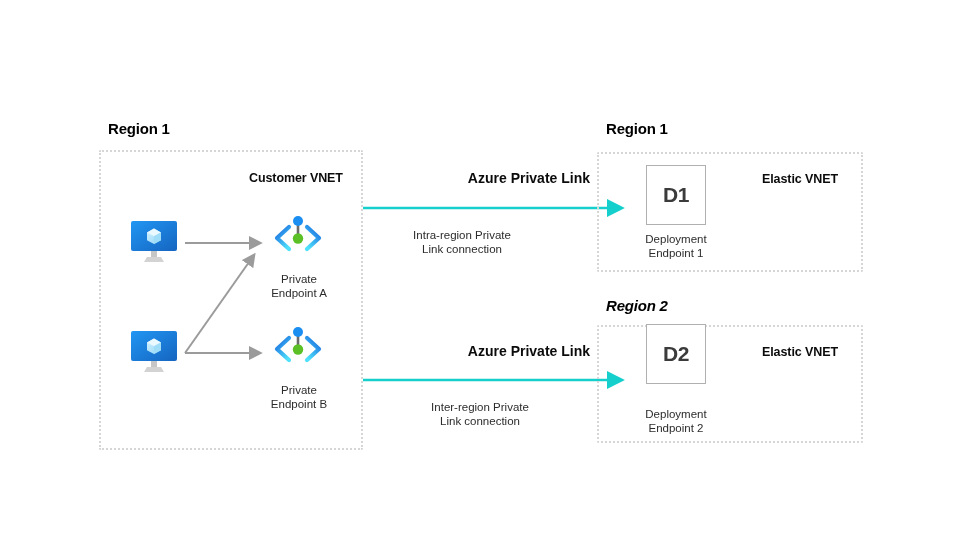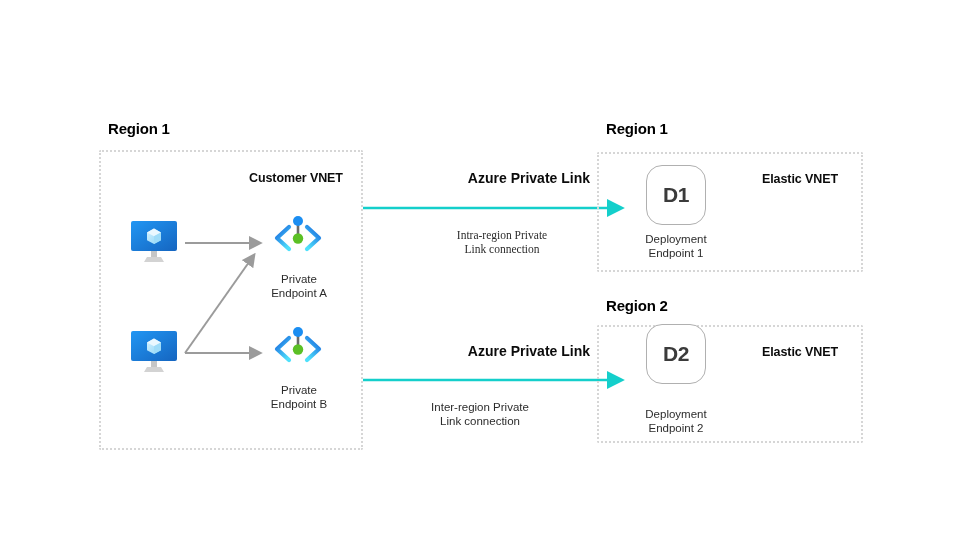--- a/index.html
+++ b/index.html
@@ -68,21 +68,21 @@
   .vm-icon { width: 46px; height: 42px; }
 
   
   .pe-icon { width: 52px; height: 48px; }
 
   
   .dep-box {
     width: 60px;
     height: 60px;
     border: 1.6px solid #b0b0b0;
-    border-radius: 16px;
+    border-radius: 0;
     display: flex;
     align-items: center;
     justify-content: center;
     box-sizing: border-box;
     background: #ffffff;
   }
   .dep-label {
     font-size: 21px;
     font-weight: bold;
     color: #3b3b3b;
@@ -214,21 +214,21 @@
     <svg class="arrow-svg" width="268" height="14" viewBox="0 0 268 14" xmlns="http://www.w3.org/2000/svg">
       <defs>
         <marker id="tealhead1" markerWidth="7" markerHeight="7" refX="5.5" refY="3.5" orient="auto">
           <path d="M0,0 L7,3.5 L0,7 Z" fill="#14cfcb"></path>
         </marker>
       </defs>
       <line x1="0" y1="7" x2="258" y2="7" stroke="#14cfcb" stroke-width="2.6" marker-end="url(#tealhead1)"></line>
     </svg>
   </div>
 
-  <div class="abs caption" style="left:412px; top:228px; width:180px;font-family:Liberation Serif, serif;">Intra-region Private
+  <div class="abs caption" style="left:372px; top:228px; width:180px;">Intra-region Private
 Link connection</div>
 
   <div class="abs link-title" style="left:370px; top:343px; width:220px;">Azure Private Link</div>
 
   <div class="abs" style="left:363px; top:373px;">
     <svg class="arrow-svg" width="268" height="14" viewBox="0 0 268 14" xmlns="http://www.w3.org/2000/svg">
       <defs>
         <marker id="tealhead2" markerWidth="7" markerHeight="7" refX="5.5" refY="3.5" orient="auto">
           <path d="M0,0 L7,3.5 L0,7 Z" fill="#14cfcb"></path>
         </marker>
@@ -246,21 +246,21 @@
 
   <div class="abs vnet-title" style="left:762px; top:172px;">Elastic VNET</div>
 
   <div class="abs dep-box" style="left:646px; top:165px;">
     <span class="dep-label">D1</span>
   </div>
 
   <div class="abs caption" style="left:626px; top:232px; width:100px;">Deployment
 Endpoint 1</div>
 
-  <div class="abs region-heading" style="left:606px; top:297px;">Region 2</div>
+  <div class="abs region-heading" style="left:606px; top:297px;font-style:italic;">Region 2</div>
 
   <div class="abs vnet-box" style="left:597px; top:325px; width:266px; height:118px;"></div>
 
   <div class="abs vnet-title" style="left:762px; top:345px;">Elastic VNET</div>
 
   <div class="abs dep-box" style="left:646px; top:324px;text-align:right;">
     <span class="dep-label">D2</span>
   </div>
 
   <div class="abs caption" style="left:626px; top:407px; width:100px;">Deployment

